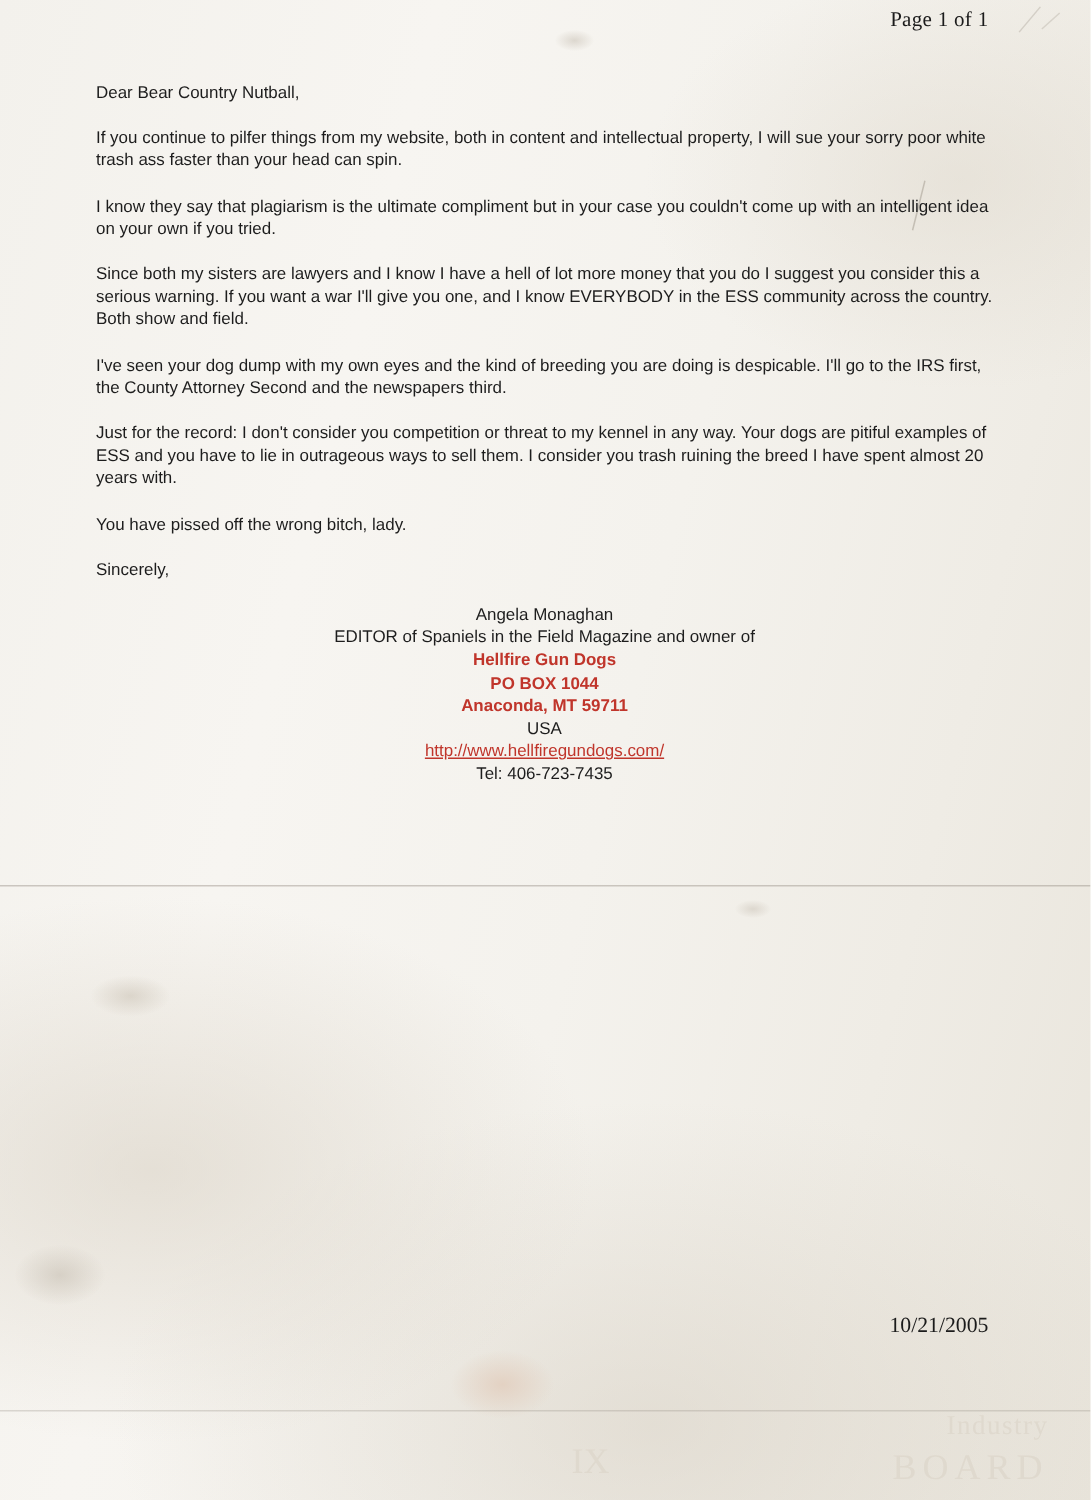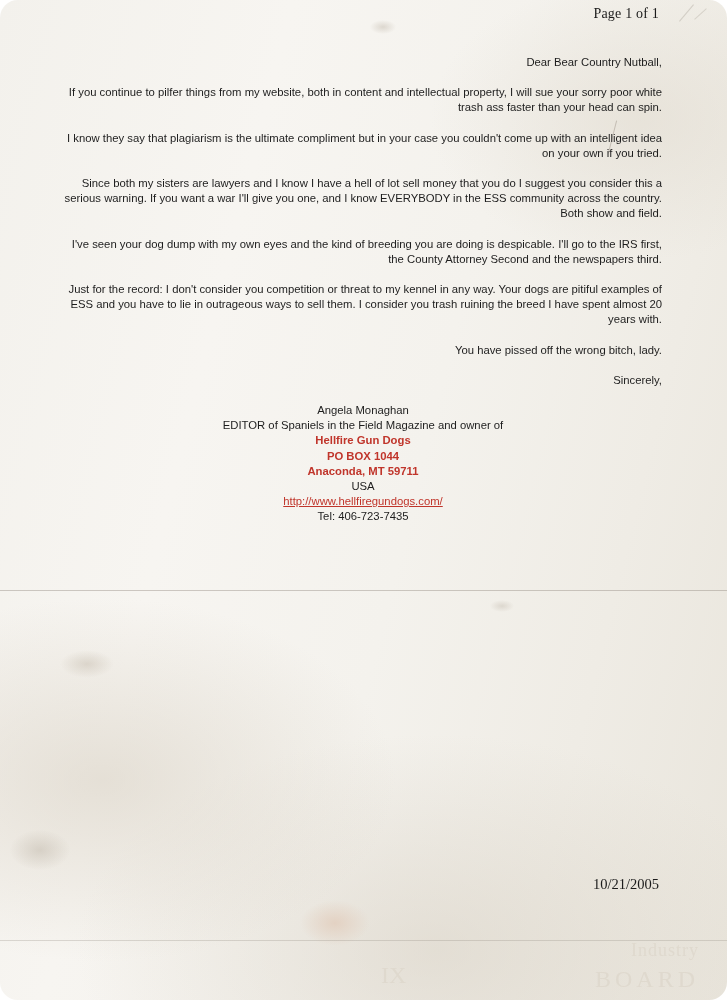--- a/index.html
+++ b/index.html
@@ -18,21 +18,20 @@
   .scan {
     position: relative;
     width: 727px;
     height: 1000px;
     background:
       radial-gradient(ellipse 420px 260px at 14% 78%, rgba(214,206,192,0.55) 0%, rgba(236,231,221,0.0) 70%),
       radial-gradient(ellipse 300px 200px at 88% 12%, rgba(220,213,200,0.45) 0%, rgba(236,231,221,0.0) 70%),
       radial-gradient(ellipse 500px 300px at 60% 95%, rgba(210,202,188,0.45) 0%, rgba(236,231,221,0.0) 72%),
       linear-gradient(104deg, #f3f1ec 0%, #f7f5f1 30%, #f4f2ed 55%, #efece5 78%, #e9e5dc 100%);
     overflow: hidden;
-    border-radius: 18px;
   }
 
   
   .blotch {
     position: absolute;
     border-radius: 50%;
     pointer-events: none;
   }
   .b1 { left: 300px; top: 900px; width: 70px; height: 46px;
         background: radial-gradient(ellipse at center, rgba(226,206,190,0.85) 0%, rgba(232,222,210,0.0) 70%); }
@@ -85,21 +84,20 @@
     position: absolute;
     left: 64px;
     top: 55px;
     width: 598px;
     font-size: 11.3px;
     line-height: 15.2px;
     color: #1d1d1d;
   }
   .letter p {
     margin: 0 0 15px 0;
-    text-align: right;
   }
   .salutation { margin-bottom: 18px; }
   .sign-off { margin-bottom: 22px; }
 
   .signature-block {
     font-size: 11.3px;
     line-height: 15.2px;
     color: #1d1d1d;
     text-align: center;
   }
@@ -178,21 +176,21 @@
   <div class="crease crease-c"></div>
 
   <div class="page-num">Page 1 of 1</div>
 
   <div class="letter">
 
     <p class="salutation">Dear Bear Country Nutball,</p>
 
     <p>If you continue to pilfer things from my website, both in content and intellectual property, I will sue your sorry poor white trash ass faster than your head can spin.</p>
     <p> I know they say that plagiarism is the ultimate compliment but in your case you couldn't come up with an intelligent idea on your own if you tried.</p>
-    <p>Since both my sisters are lawyers and I know I have a hell of lot sell money that you do I suggest you consider this a serious warning.  If you want a war I'll give you one, and I know EVERYBODY in the ESS community across the country. Both show and field.</p>
+    <p>Since both my sisters are lawyers and I know I have a hell of lot more money that you do I suggest you consider this a serious warning.  If you want a war I'll give you one, and I know EVERYBODY in the ESS community across the country. Both show and field.</p>
     <p>I've seen your dog dump with my own eyes and the kind of breeding you are doing is despicable. I'll go to the IRS first, the County Attorney Second and the newspapers third.</p>
     <p>Just for the record: I don't consider you competition or threat to my kennel in any way. Your dogs are pitiful examples of ESS and you have to lie in outrageous ways to sell them. I consider you trash ruining the breed I have spent almost 20 years with.</p>
     <p>You have pissed off the wrong bitch, lady.</p>
 
     <p class="sign-off">Sincerely,</p>
 
     <div class="signature-block">
       <span class="sig-line">Angela Monaghan</span>
       <span class="sig-line">EDITOR of Spaniels in the Field Magazine and owner of</span>
       <span class="sig-line red">Hellfire Gun Dogs</span>

